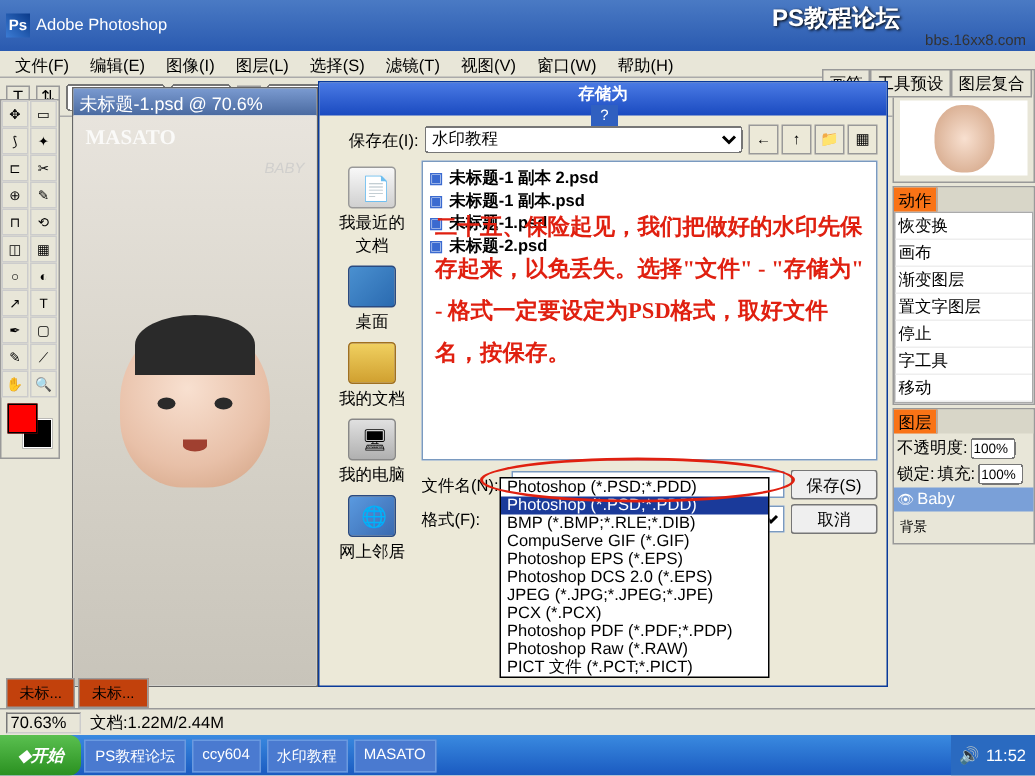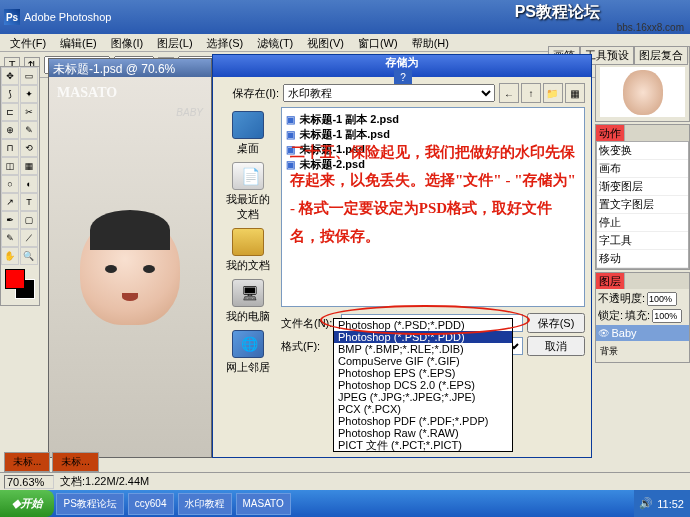--- a/index.html
+++ b/index.html
@@ -82,21 +82,21 @@
 
 .save-options { position: absolute; left: 276px; top: 330px; color: #888; font-size: 11px; }
 .save-options div { margin-bottom: 4px; }
 .color-row { position: absolute; left: 290px; top: 388px; font-size: 11px; }
 .thumb-check { position: absolute; left: 290px; top: 432px; font-size: 11px; color: #888; }
 
 .right-panels { position: absolute; right: 0; top: 46px; width: 95px; display: flex; flex-direction: column; gap: 2px; }
 .panel { background: #e8e6d8; border: 1px solid #999; }
 .panel-tabs { display: flex; background: #d8d6c8; height: 16px; font-size: 9px; }
 .panel-tabs span { padding: 1px 3px; border-right: 1px solid #aaa; }
-.panel-tabs span.active { background: #ef4444; }
+.panel-tabs span.active { background: #f97316; }
 .nav-preview { height: 50px; background: #fff; margin: 4px; display: flex; align-items: center; justify-content: center; }
 .nav-baby { width: 40px; height: 45px; background: radial-gradient(#f8e0d0,#d0a080); border-radius: 45%; position: relative; }
 .panel-body { padding: 4px; font-size: 9px; }
 .action-list { background: #fff; border: 1px solid #aaa; font-size: 9px; }
 .action-list div { padding: 1px 2px; border-bottom: 1px solid #eee; }
 .slider-row { display: flex; align-items: center; gap: 2px; font-size: 9px; margin: 2px; }
 .slider-row input { width: 30px; height: 14px; font-size: 9px; }
 .layer-item { background: #7aa0d8; color: #fff; padding: 2px; font-size: 9px; display: flex; align-items: center; gap: 2px; }
 
 .statusbar { position: absolute; left: 0; bottom: 27px; right: 0; height: 18px; background: #e8e6d8; border-top: 1px solid #999; display: flex; align-items: center; font-size: 10px; padding: 0 4px; }
@@ -214,22 +214,22 @@
       <select><option>水印教程</option></select>
       <div class="toolbar-icons">
         <span class="ico">←</span>
         <span class="ico">↑</span>
         <span class="ico">📁</span>
         <span class="ico">▦</span>
       </div>
     </div>
 
     <div class="places">
+      <div class="place"><div class="picon pic-recent"></div><span>我最近的文档</span></div>
       <div class="place"><div class="picon pic-desktop"></div><span>桌面</span></div>
-      <div class="place"><div class="picon pic-recent"></div><span>我最近的文档</span></div>
       <div class="place"><div class="picon pic-mydocs"></div><span>我的文档</span></div>
       <div class="place"><div class="picon pic-mycomp"></div><span>我的电脑</span></div>
       <div class="place"><div class="picon pic-network"></div><span>网上邻居</span></div>
     </div>
 
     <div class="file-area">
       <div class="file-list">
         <div class="fi">
             <span>未标题-1 副本 2.psd</span>
           </div>

